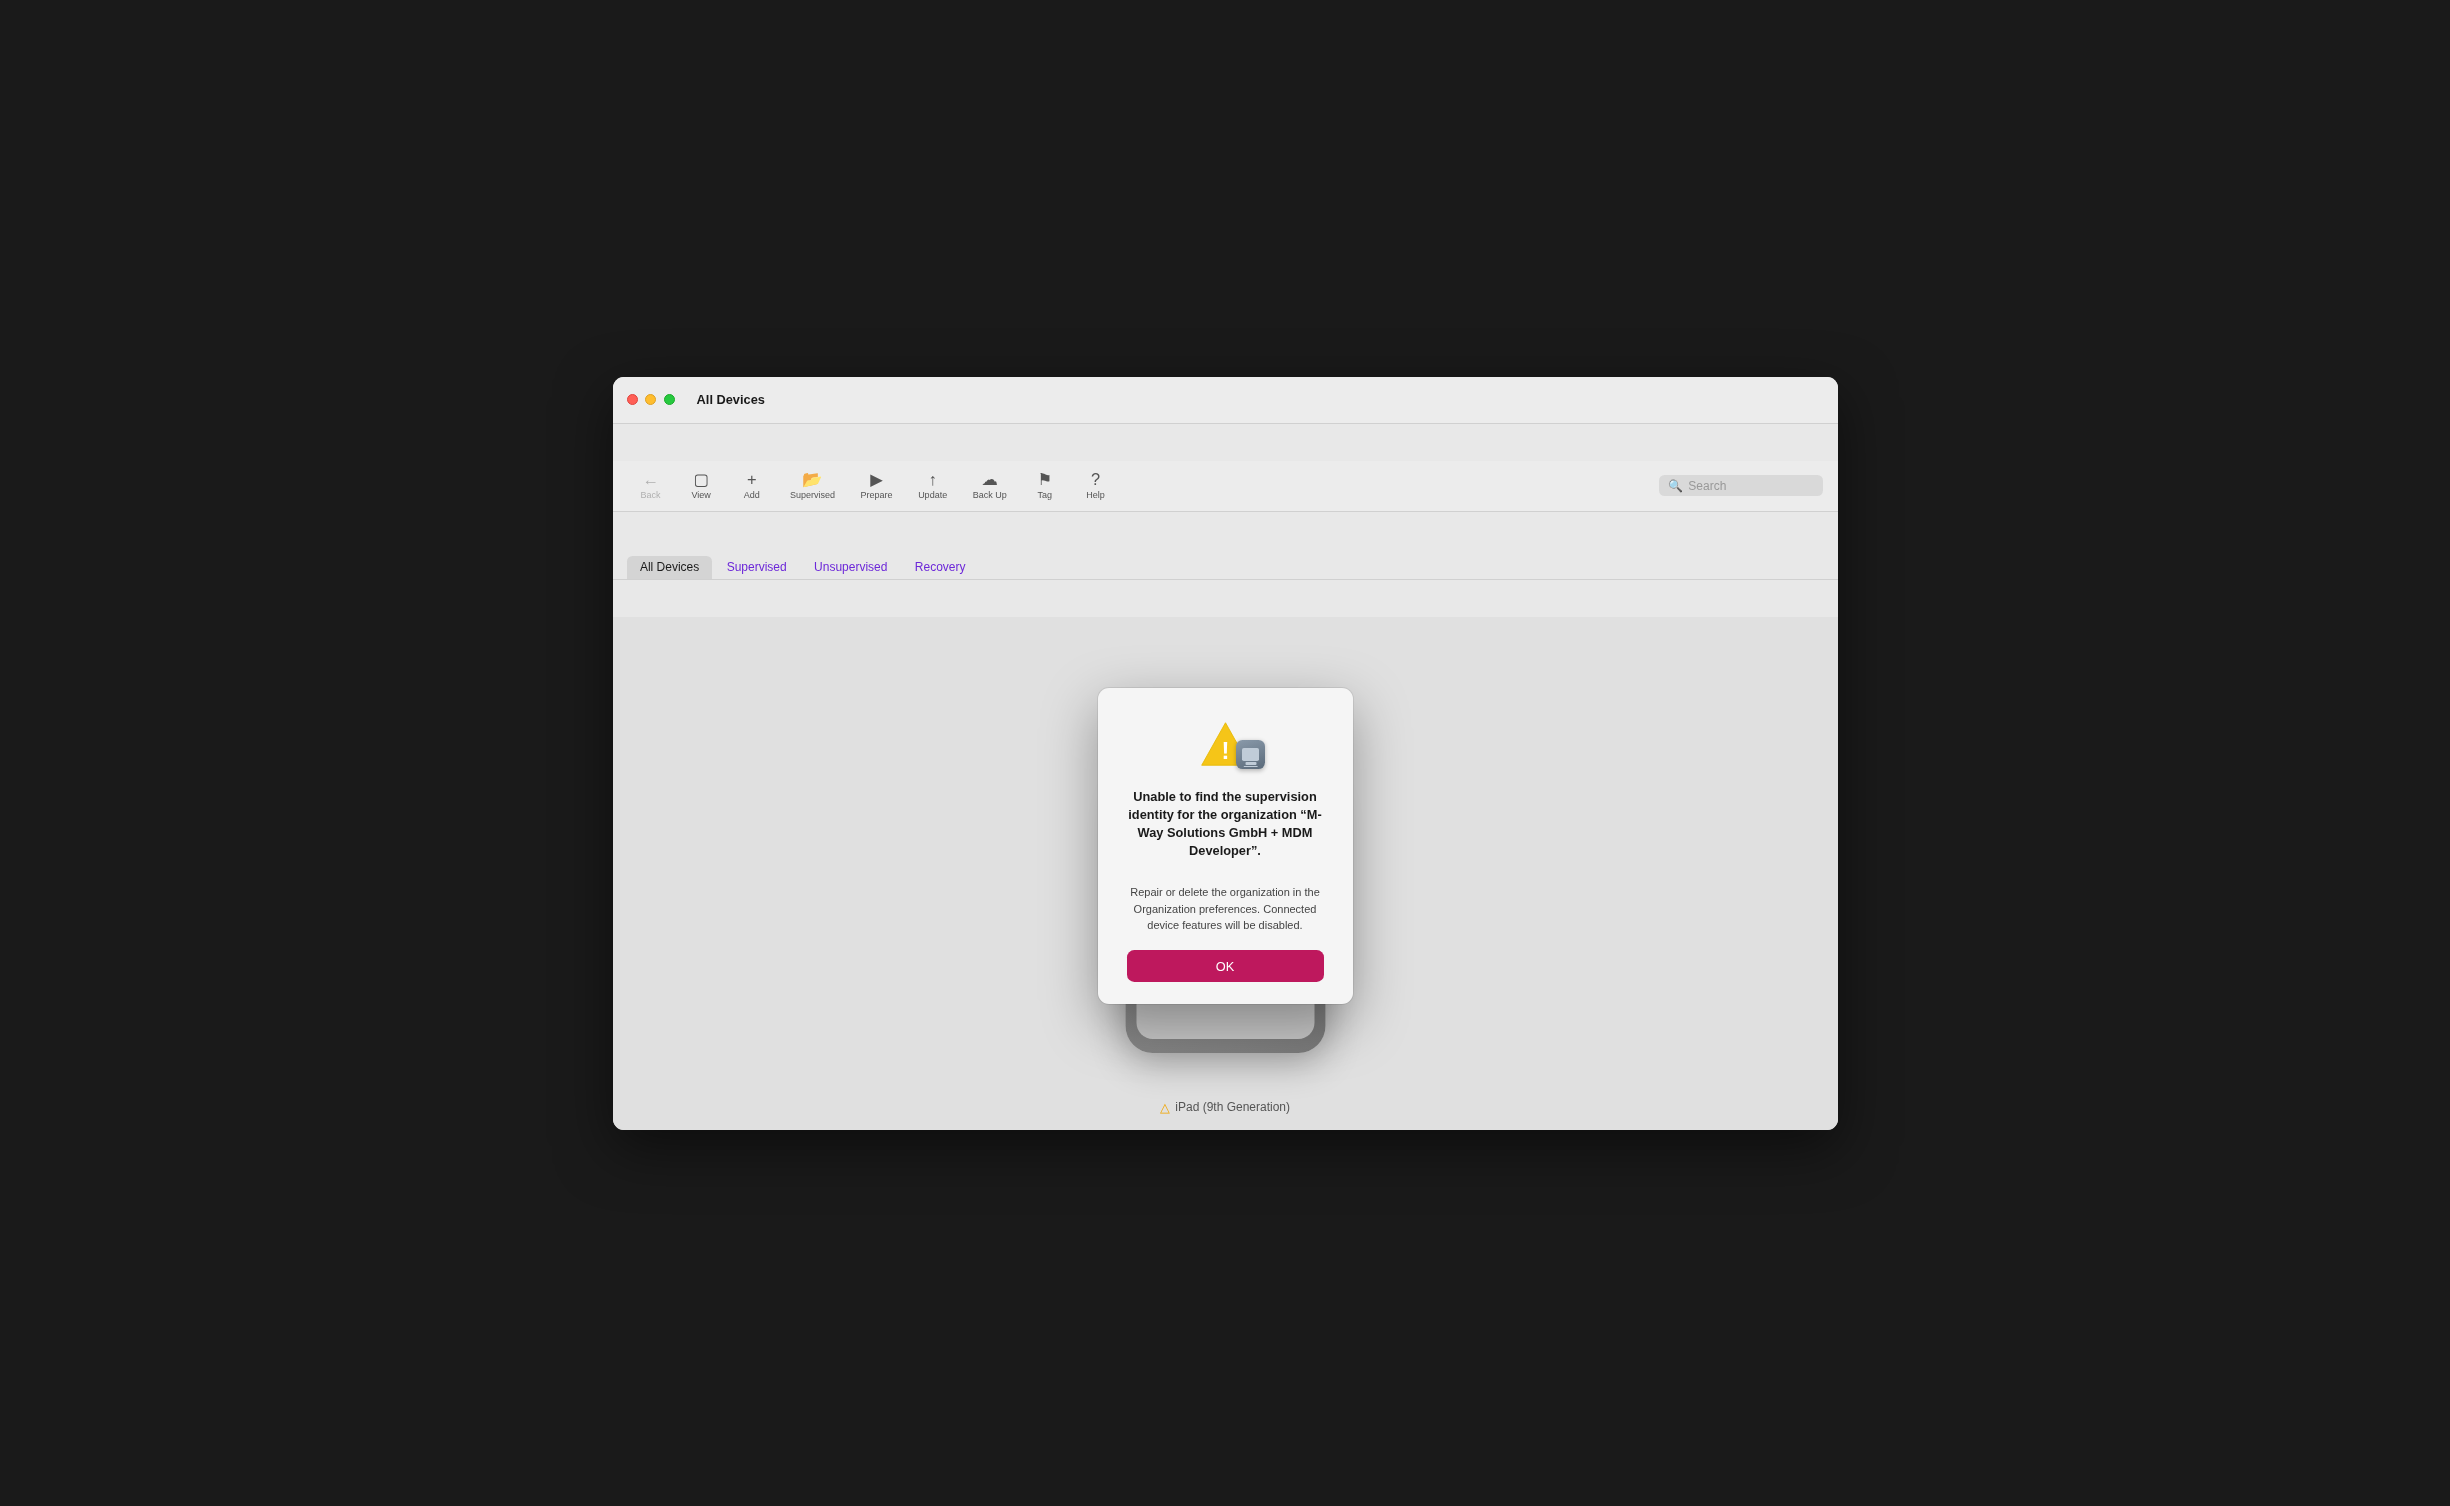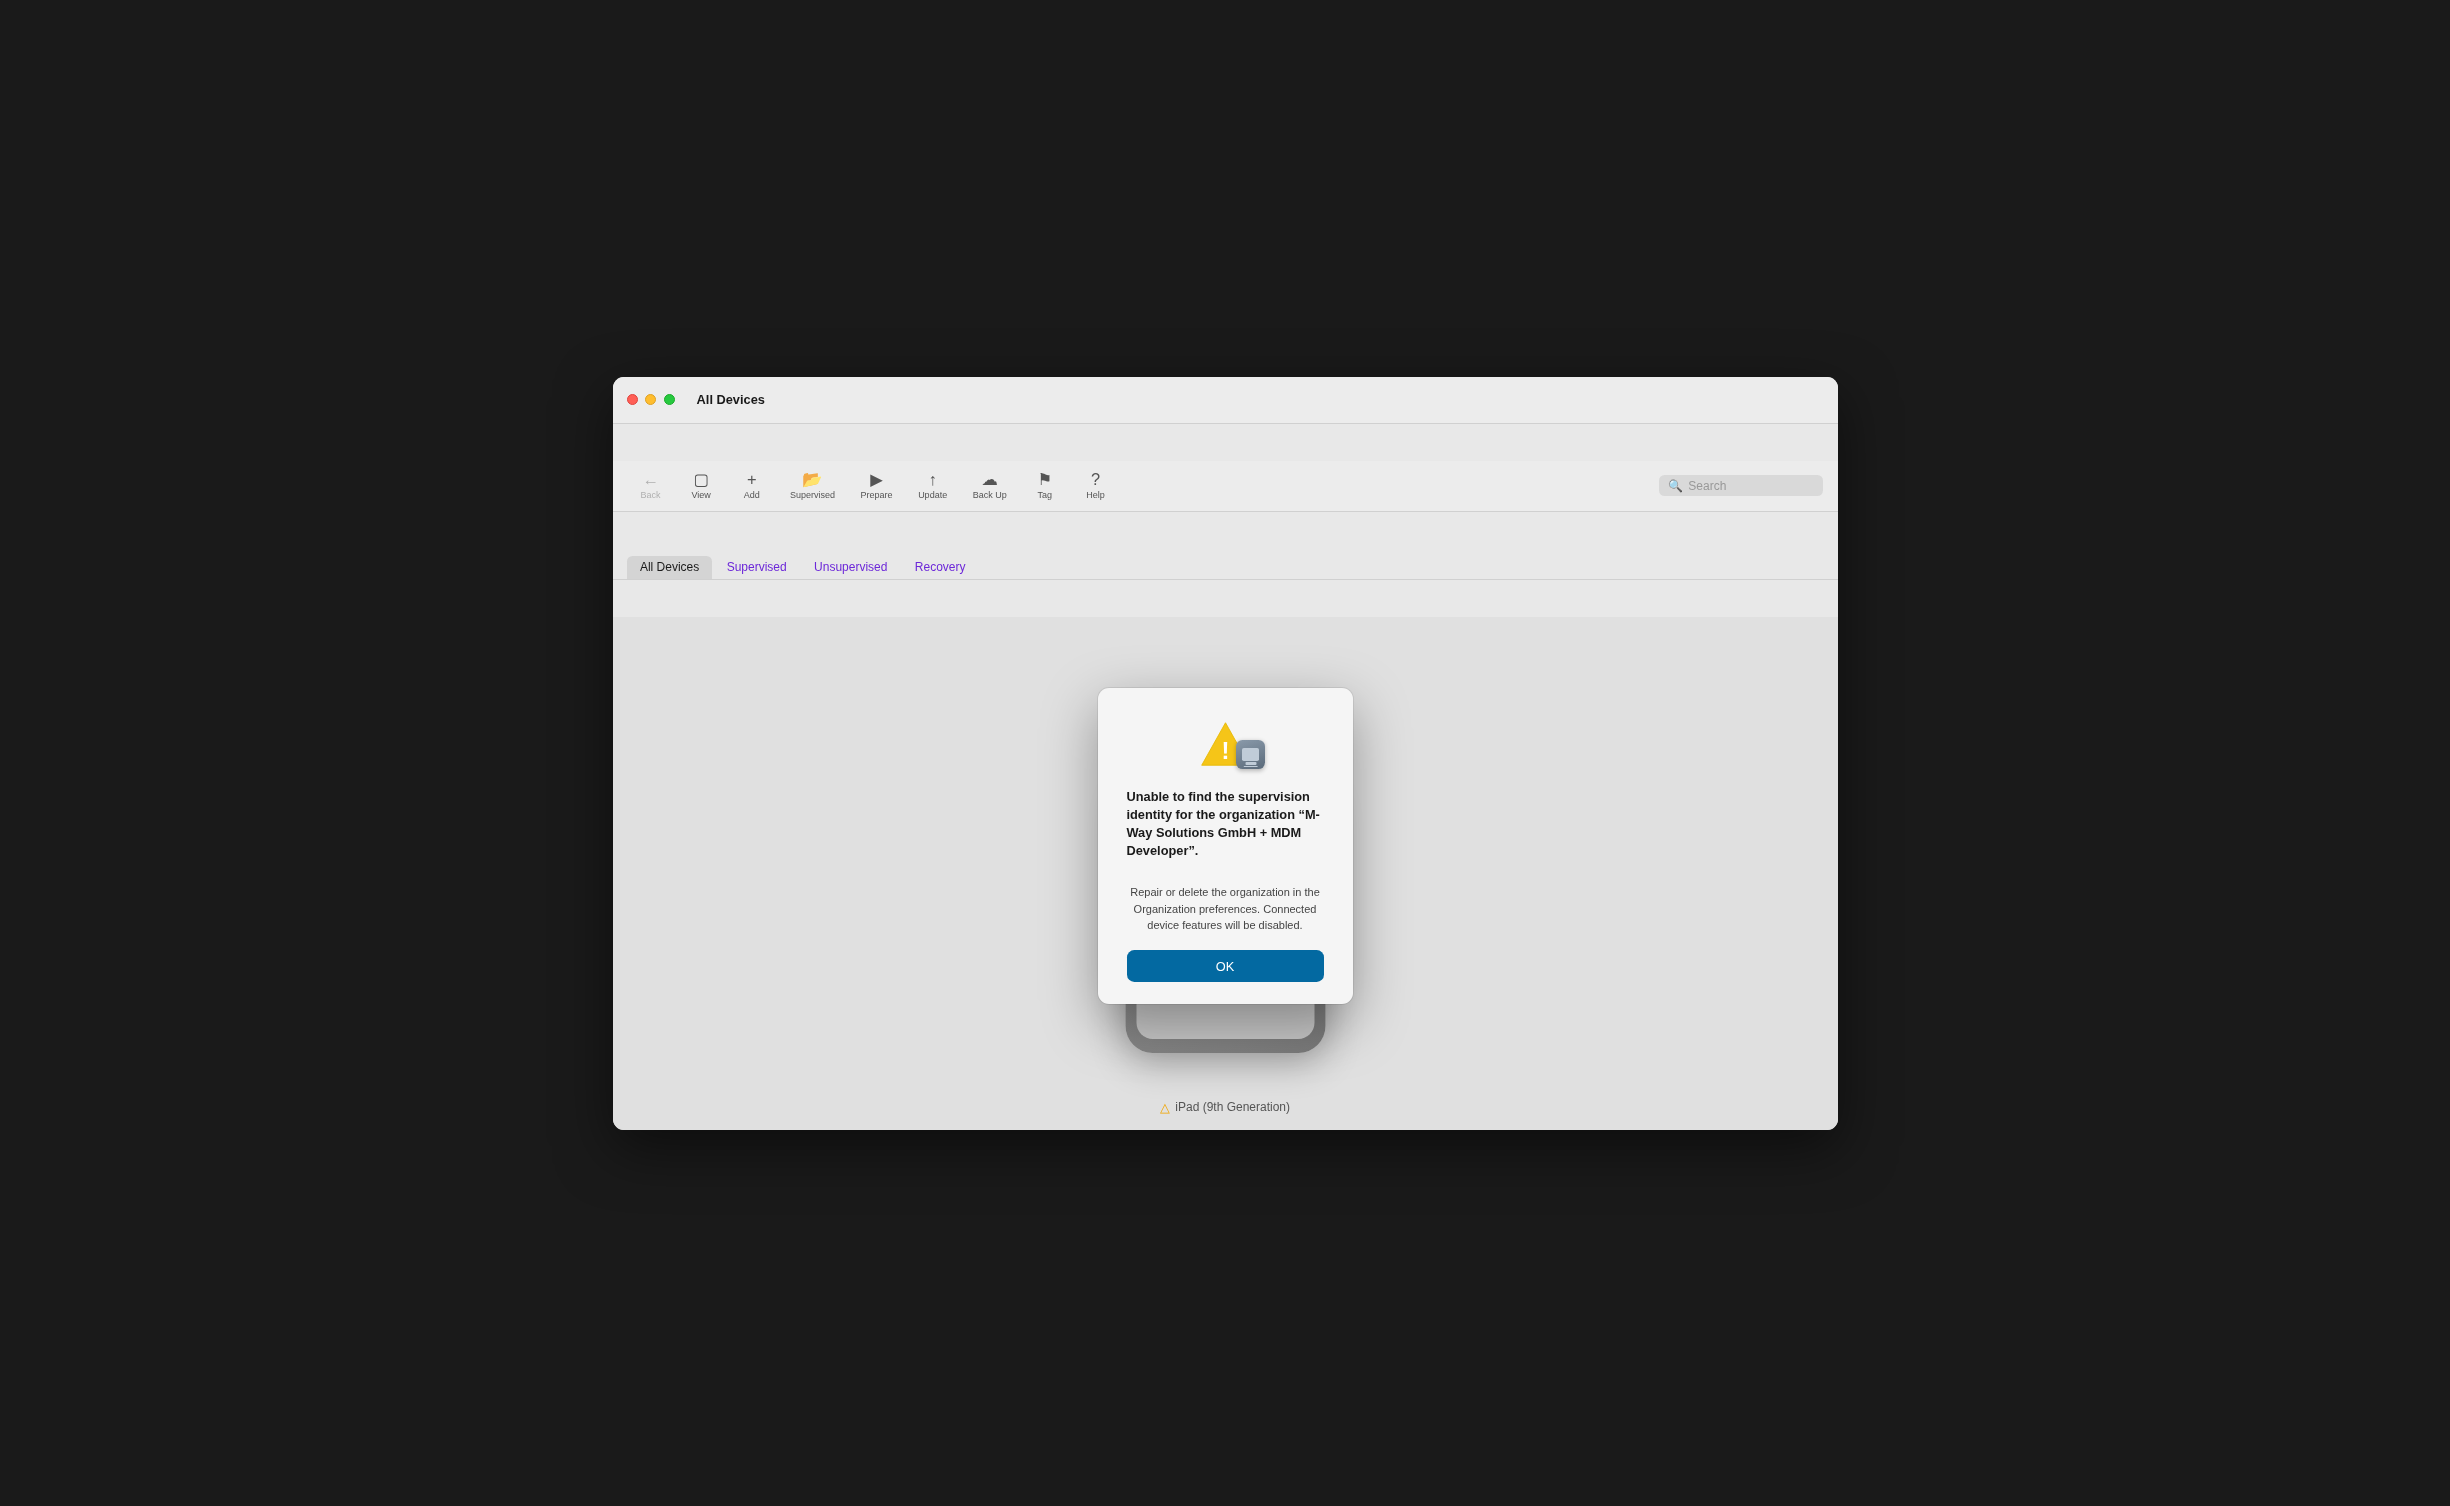--- a/index.html
+++ b/index.html
@@ -238,35 +238,35 @@
     .warning-triangle-outer {
       position: relative;
       display: inline-flex;
       align-items: flex-end;
     }
 
     .dialog-title {
       font-size: 12.8px;
       font-weight: 700;
       color: #1a1a1a;
-      text-align: left;
+      text-align: center;
       line-height: 1.4;
     }
 
     .dialog-message {
       font-size: 11px;
       color: #444;
       text-align: center;
       line-height: 1.5;
       margin-top: 12px;
     }
 
     .dialog-ok-btn {
       width: 100%;
-      background: #0369a1;
+      background: #be185d;
       color: white;
       border: none;
       border-radius: 7.3px;
       padding: 8.2px;
       font-size: 12.8px;
       font-weight: 500;
       cursor: pointer;
       margin-top: 3.6px;
     }
 

